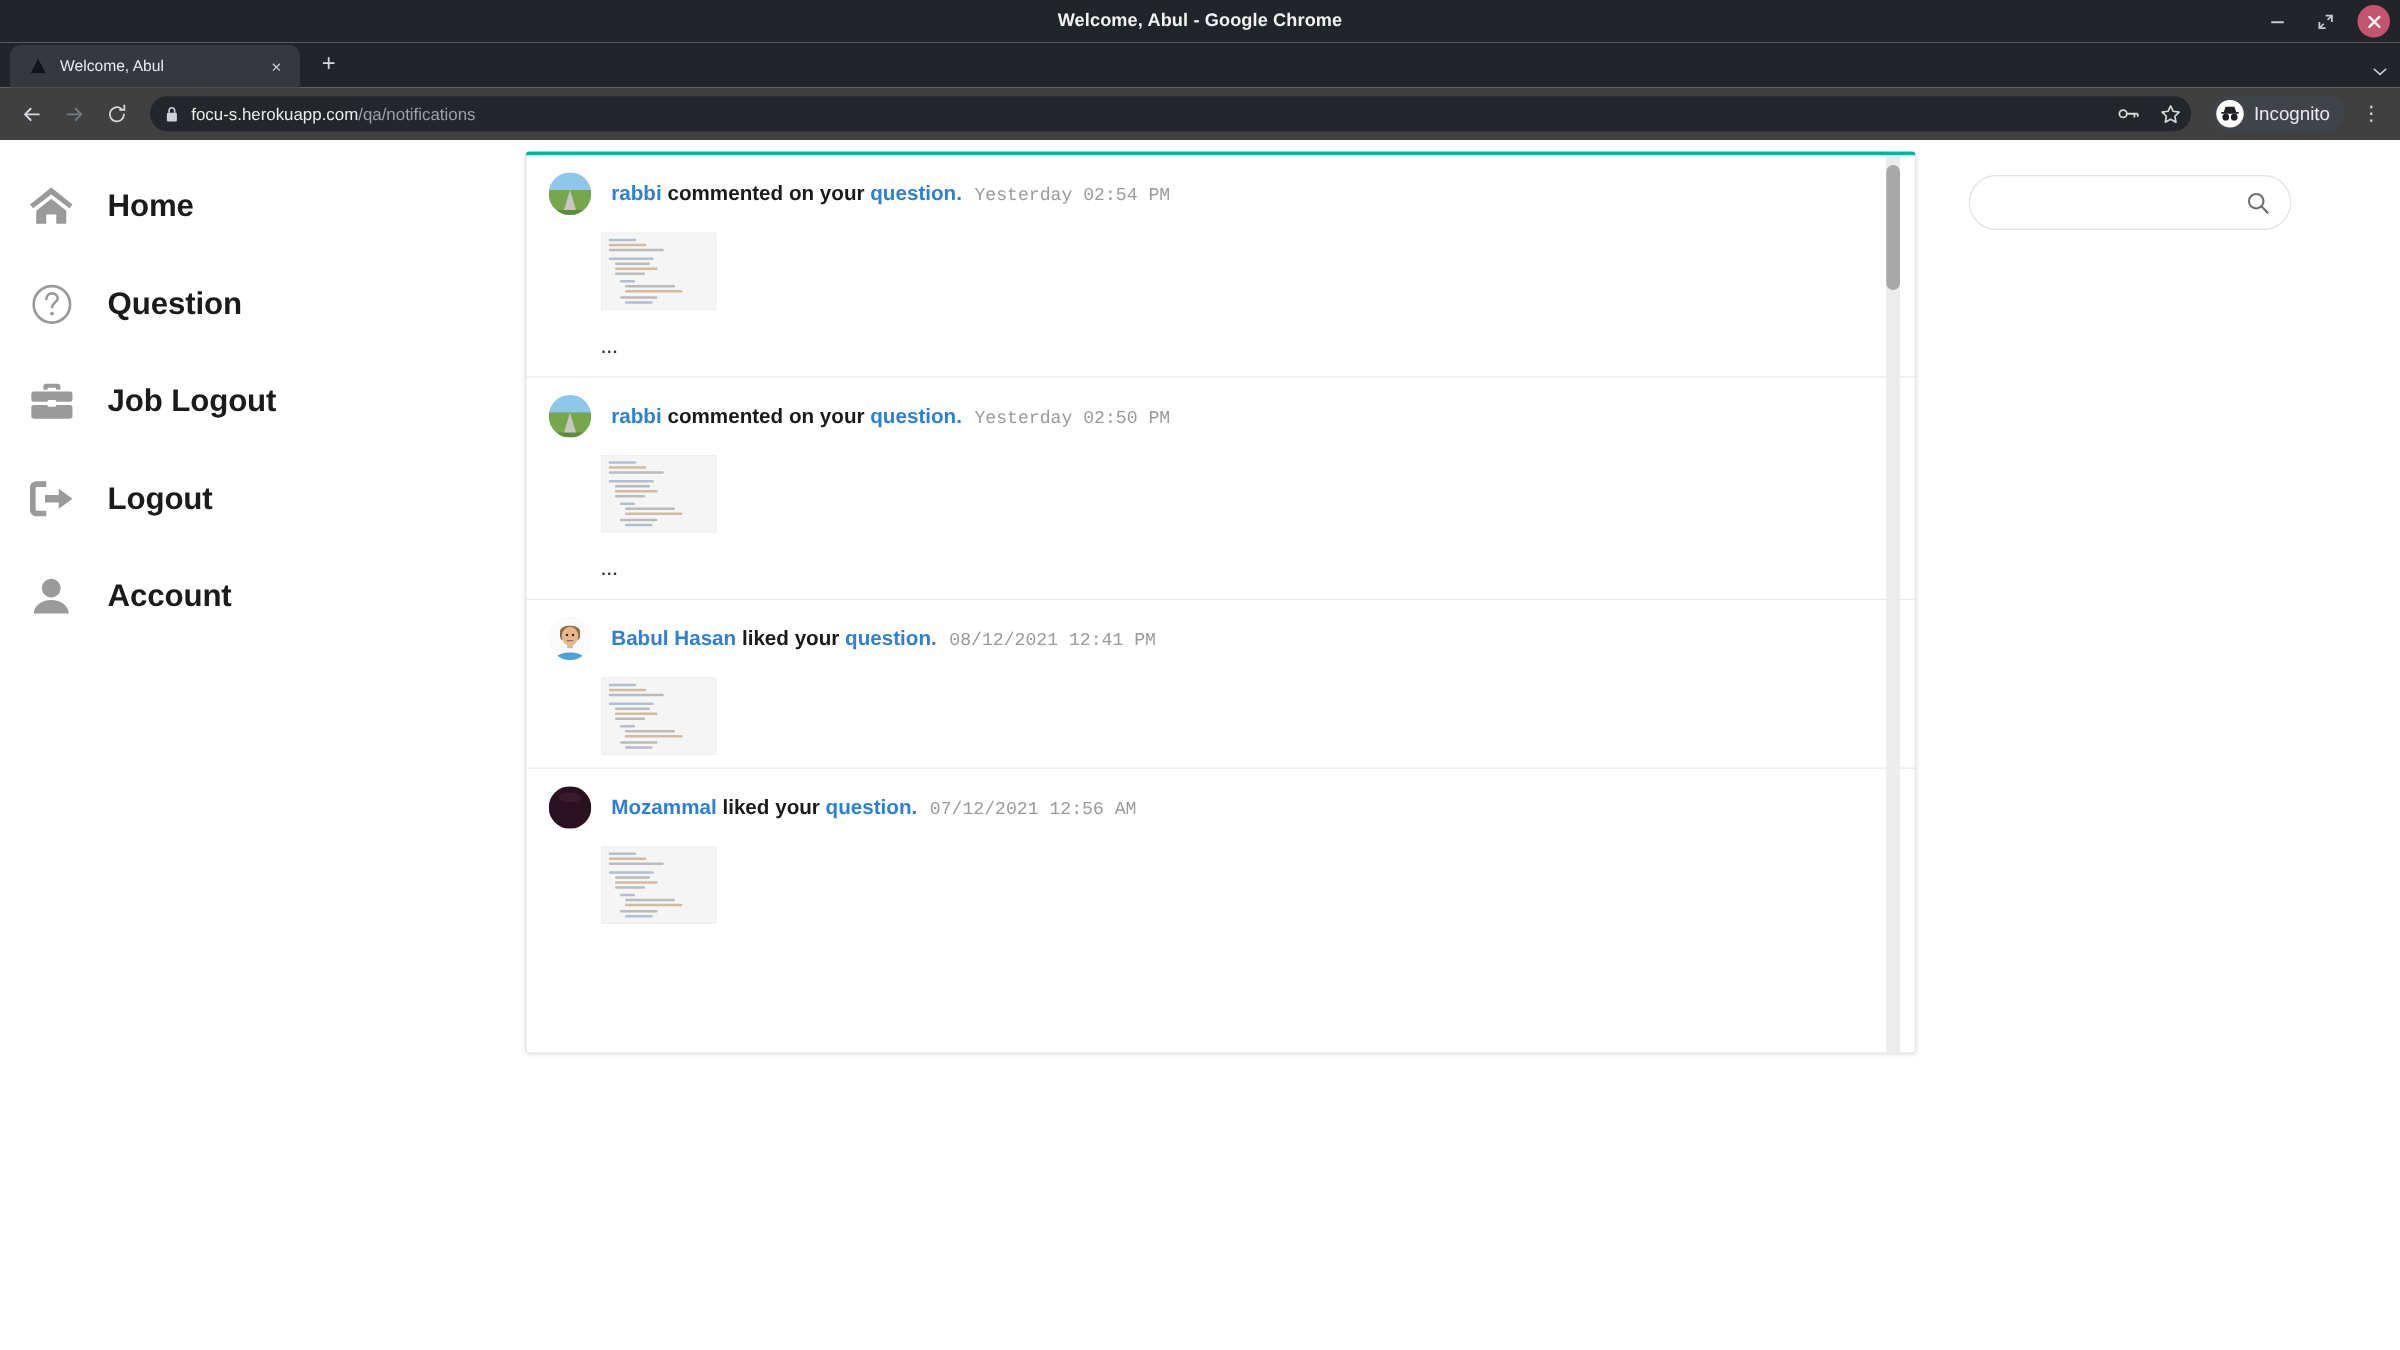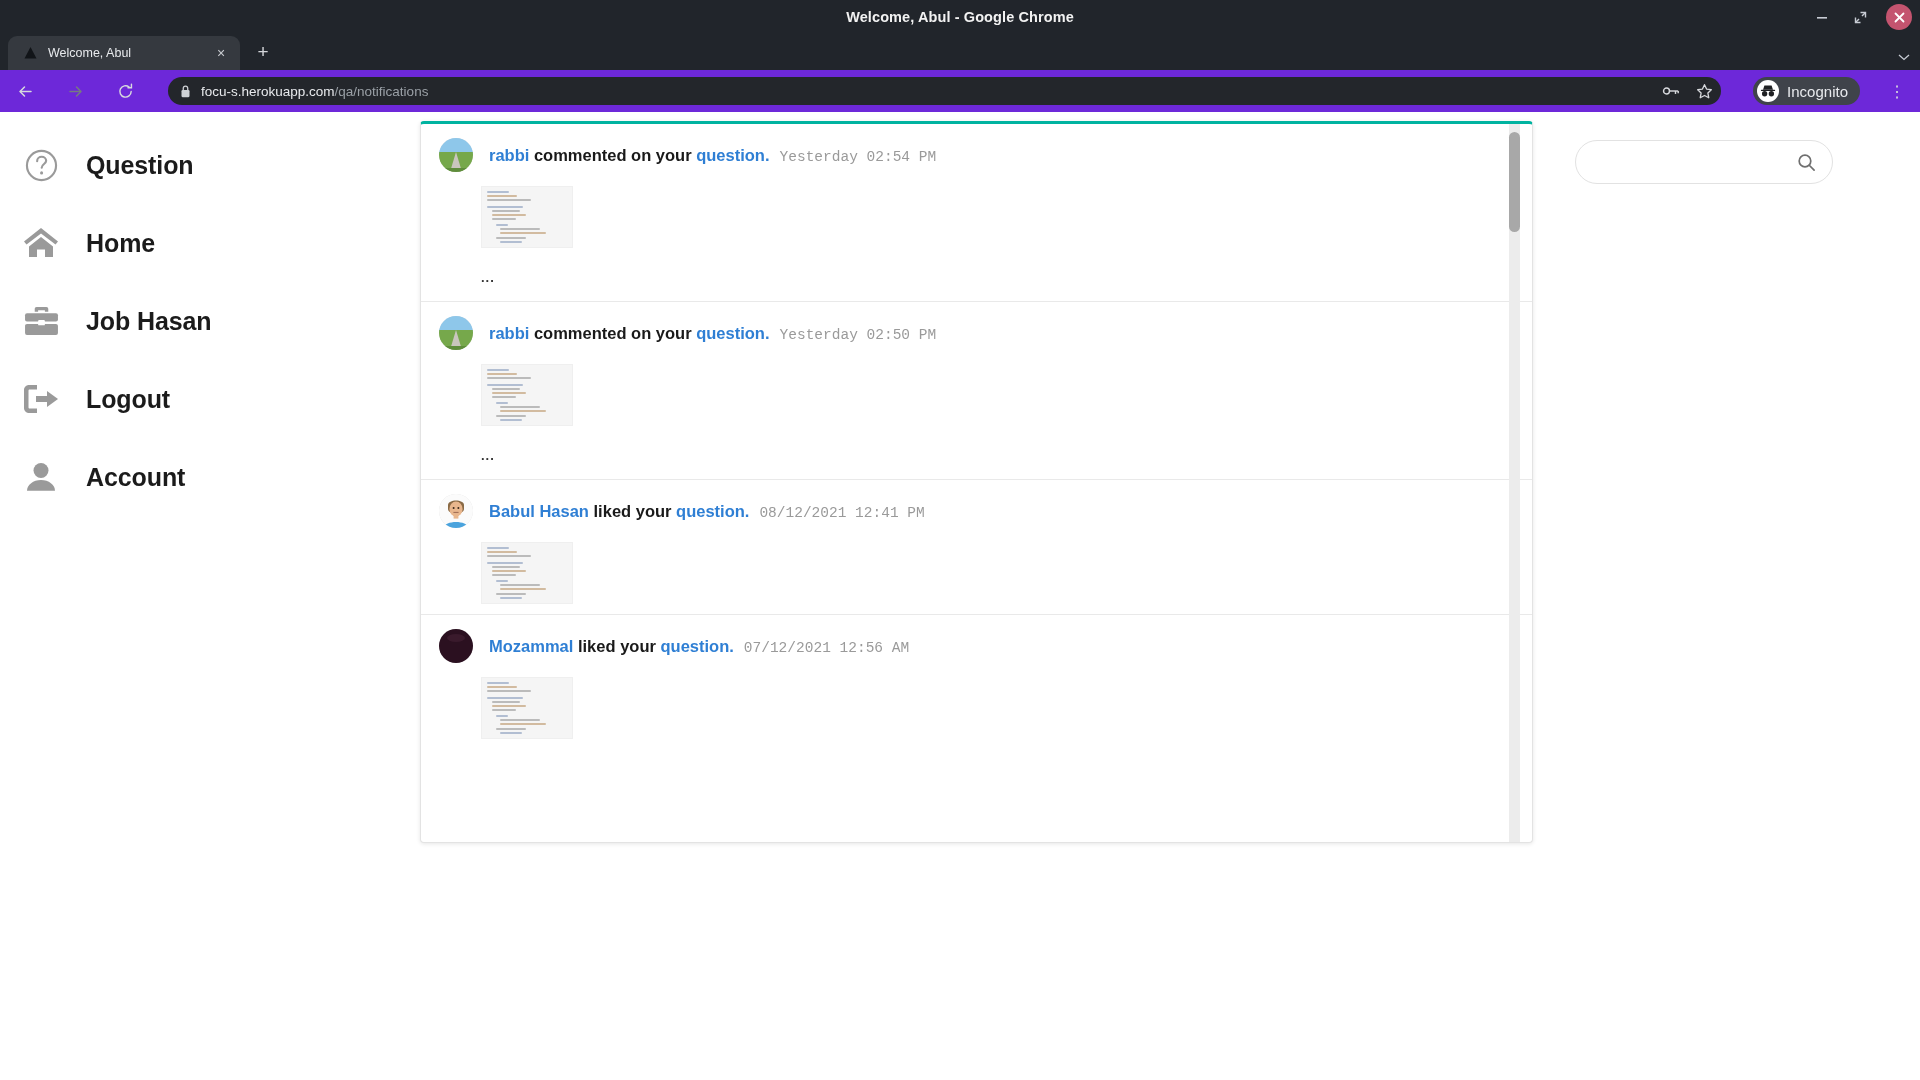--- a/index.html
+++ b/index.html
@@ -103,25 +103,25 @@
     position: absolute;
     right: 10px; bottom: 6px;
     color: #c8ccd4;
     font-size: 14px;
     cursor: pointer;
   }
 
   
   .toolbar {
     height: 42px;
-    background: #6d28d9;
+    background: #404040;
     display: flex;
     align-items: center;
     padding: 0 10px;
-    gap: 20px;
+    gap: 4px;
   }
   .nav-btn {
     width: 30px; height: 30px;
     display: flex; align-items: center; justify-content: center;
     border-radius: 50%;
     color: #d7d9dd;
     cursor: pointer;
   }
   .nav-btn.disabled { color: #767a80; }
   .omnibox {
@@ -451,49 +451,49 @@
 
   <div class="menu-dots">⋮</div>
 </div>
 
 <div class="page">
 
   <nav class="sidebar">
 
     <div class="side-item">
       <span class="side-icon">
+        <svg width="36" height="32" viewBox="0 0 36 32" fill="currentColor">
+          <path d="M18 1 L1 14.5 L3.5 17.5 L18 6.5 L32.5 17.5 L35 14.5 Z"></path>
+          <path d="M18 10 L6 19.5 V30 H14 V22.5 H22 V30 H30 V19.5 Z"></path>
+        </svg>
+      </span>
+      <span class="side-label">Home</span>
+    </div>
+
+    <div class="side-item">
+      <span class="side-icon">
         <svg width="33" height="33" viewBox="0 0 34 34" fill="none" stroke="currentColor" stroke-width="2.2">
           <circle cx="17" cy="17" r="15"></circle>
           <path d="M12.5 12.5 C12.5 9.8 14.7 8 17.2 8 C19.8 8 21.8 9.8 21.8 12.2 C21.8 15.4 17.2 15.6 17.2 19.2" stroke-linecap="round"></path>
           <circle cx="17.1" cy="24.6" r="1.6" fill="currentColor" stroke="none"></circle>
         </svg>
       </span>
       <span class="side-label">Question</span>
-    </div>
-
-    <div class="side-item">
-      <span class="side-icon">
-        <svg width="36" height="32" viewBox="0 0 36 32" fill="currentColor">
-          <path d="M18 1 L1 14.5 L3.5 17.5 L18 6.5 L32.5 17.5 L35 14.5 Z"></path>
-          <path d="M18 10 L6 19.5 V30 H14 V22.5 H22 V30 H30 V19.5 Z"></path>
-        </svg>
-      </span>
-      <span class="side-label">Home</span>
     </div>
 
     <div class="side-item">
       <span class="side-icon">
         <svg width="35" height="30" viewBox="0 0 36 31" fill="currentColor">
           <path d="M13 1 H23 C24.3 1 25 1.9 25 3 V6 H21.5 V4.3 H14.5 V6 H11 V3 C11 1.9 11.7 1 13 1 Z"></path>
           <rect x="1" y="7.5" width="34" height="8.5" rx="2"></rect>
           <rect x="1" y="18.5" width="34" height="11.5" rx="2"></rect>
           <rect x="14.5" y="14.5" width="7" height="5.5" rx="1" fill="#ffffff"></rect>
         </svg>
       </span>
-      <span class="side-label">Job Hasan</span>
+      <span class="side-label">Job Logout</span>
     </div>
 
 
 
     <div class="side-item">
       <span class="side-icon">
         <svg width="36" height="30" viewBox="0 0 36 30" fill="currentColor">
           <path d="M14 1 H6 C3.2 1 1 3.2 1 6 V24 C1 26.8 3.2 29 6 29 H14 V24.5 H6.5 C6 24.5 5.5 24 5.5 23.5 V6.5 C5.5 6 6 5.5 6.5 5.5 H14 Z"></path>
           <path d="M24 7 L24 12 H13 V18 H24 L24 23 L35 15 Z"></path>
         </svg>

